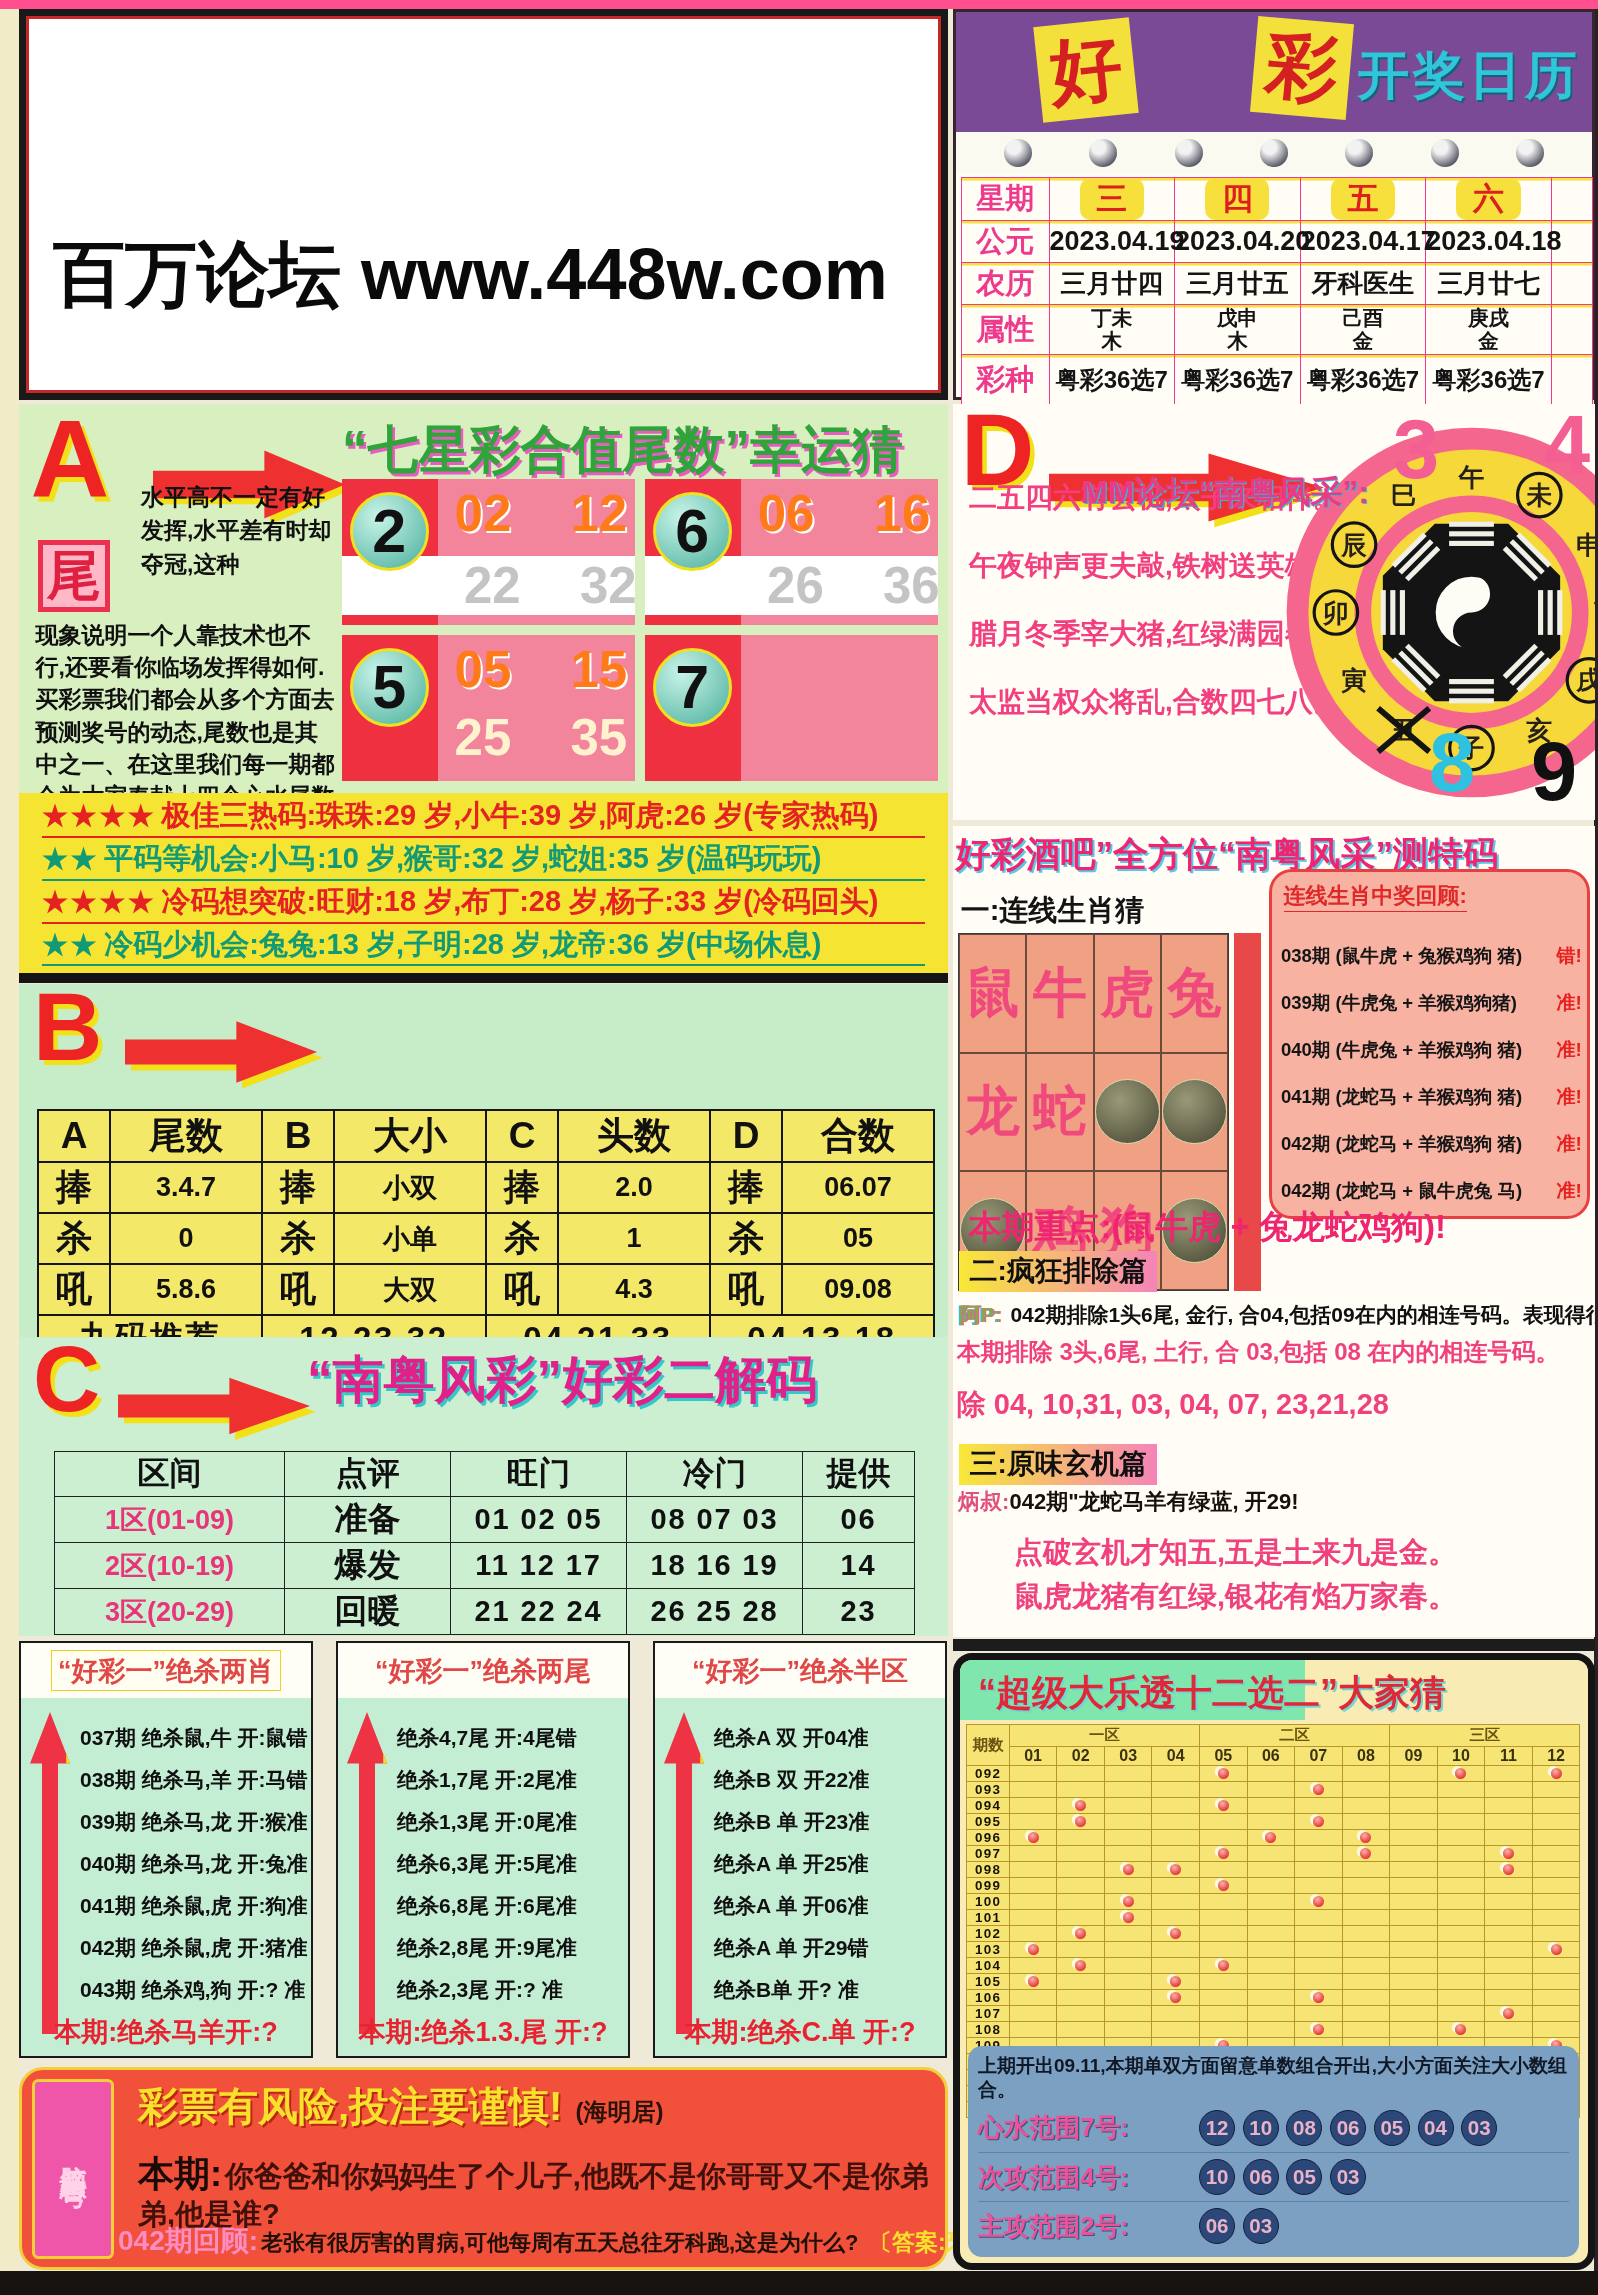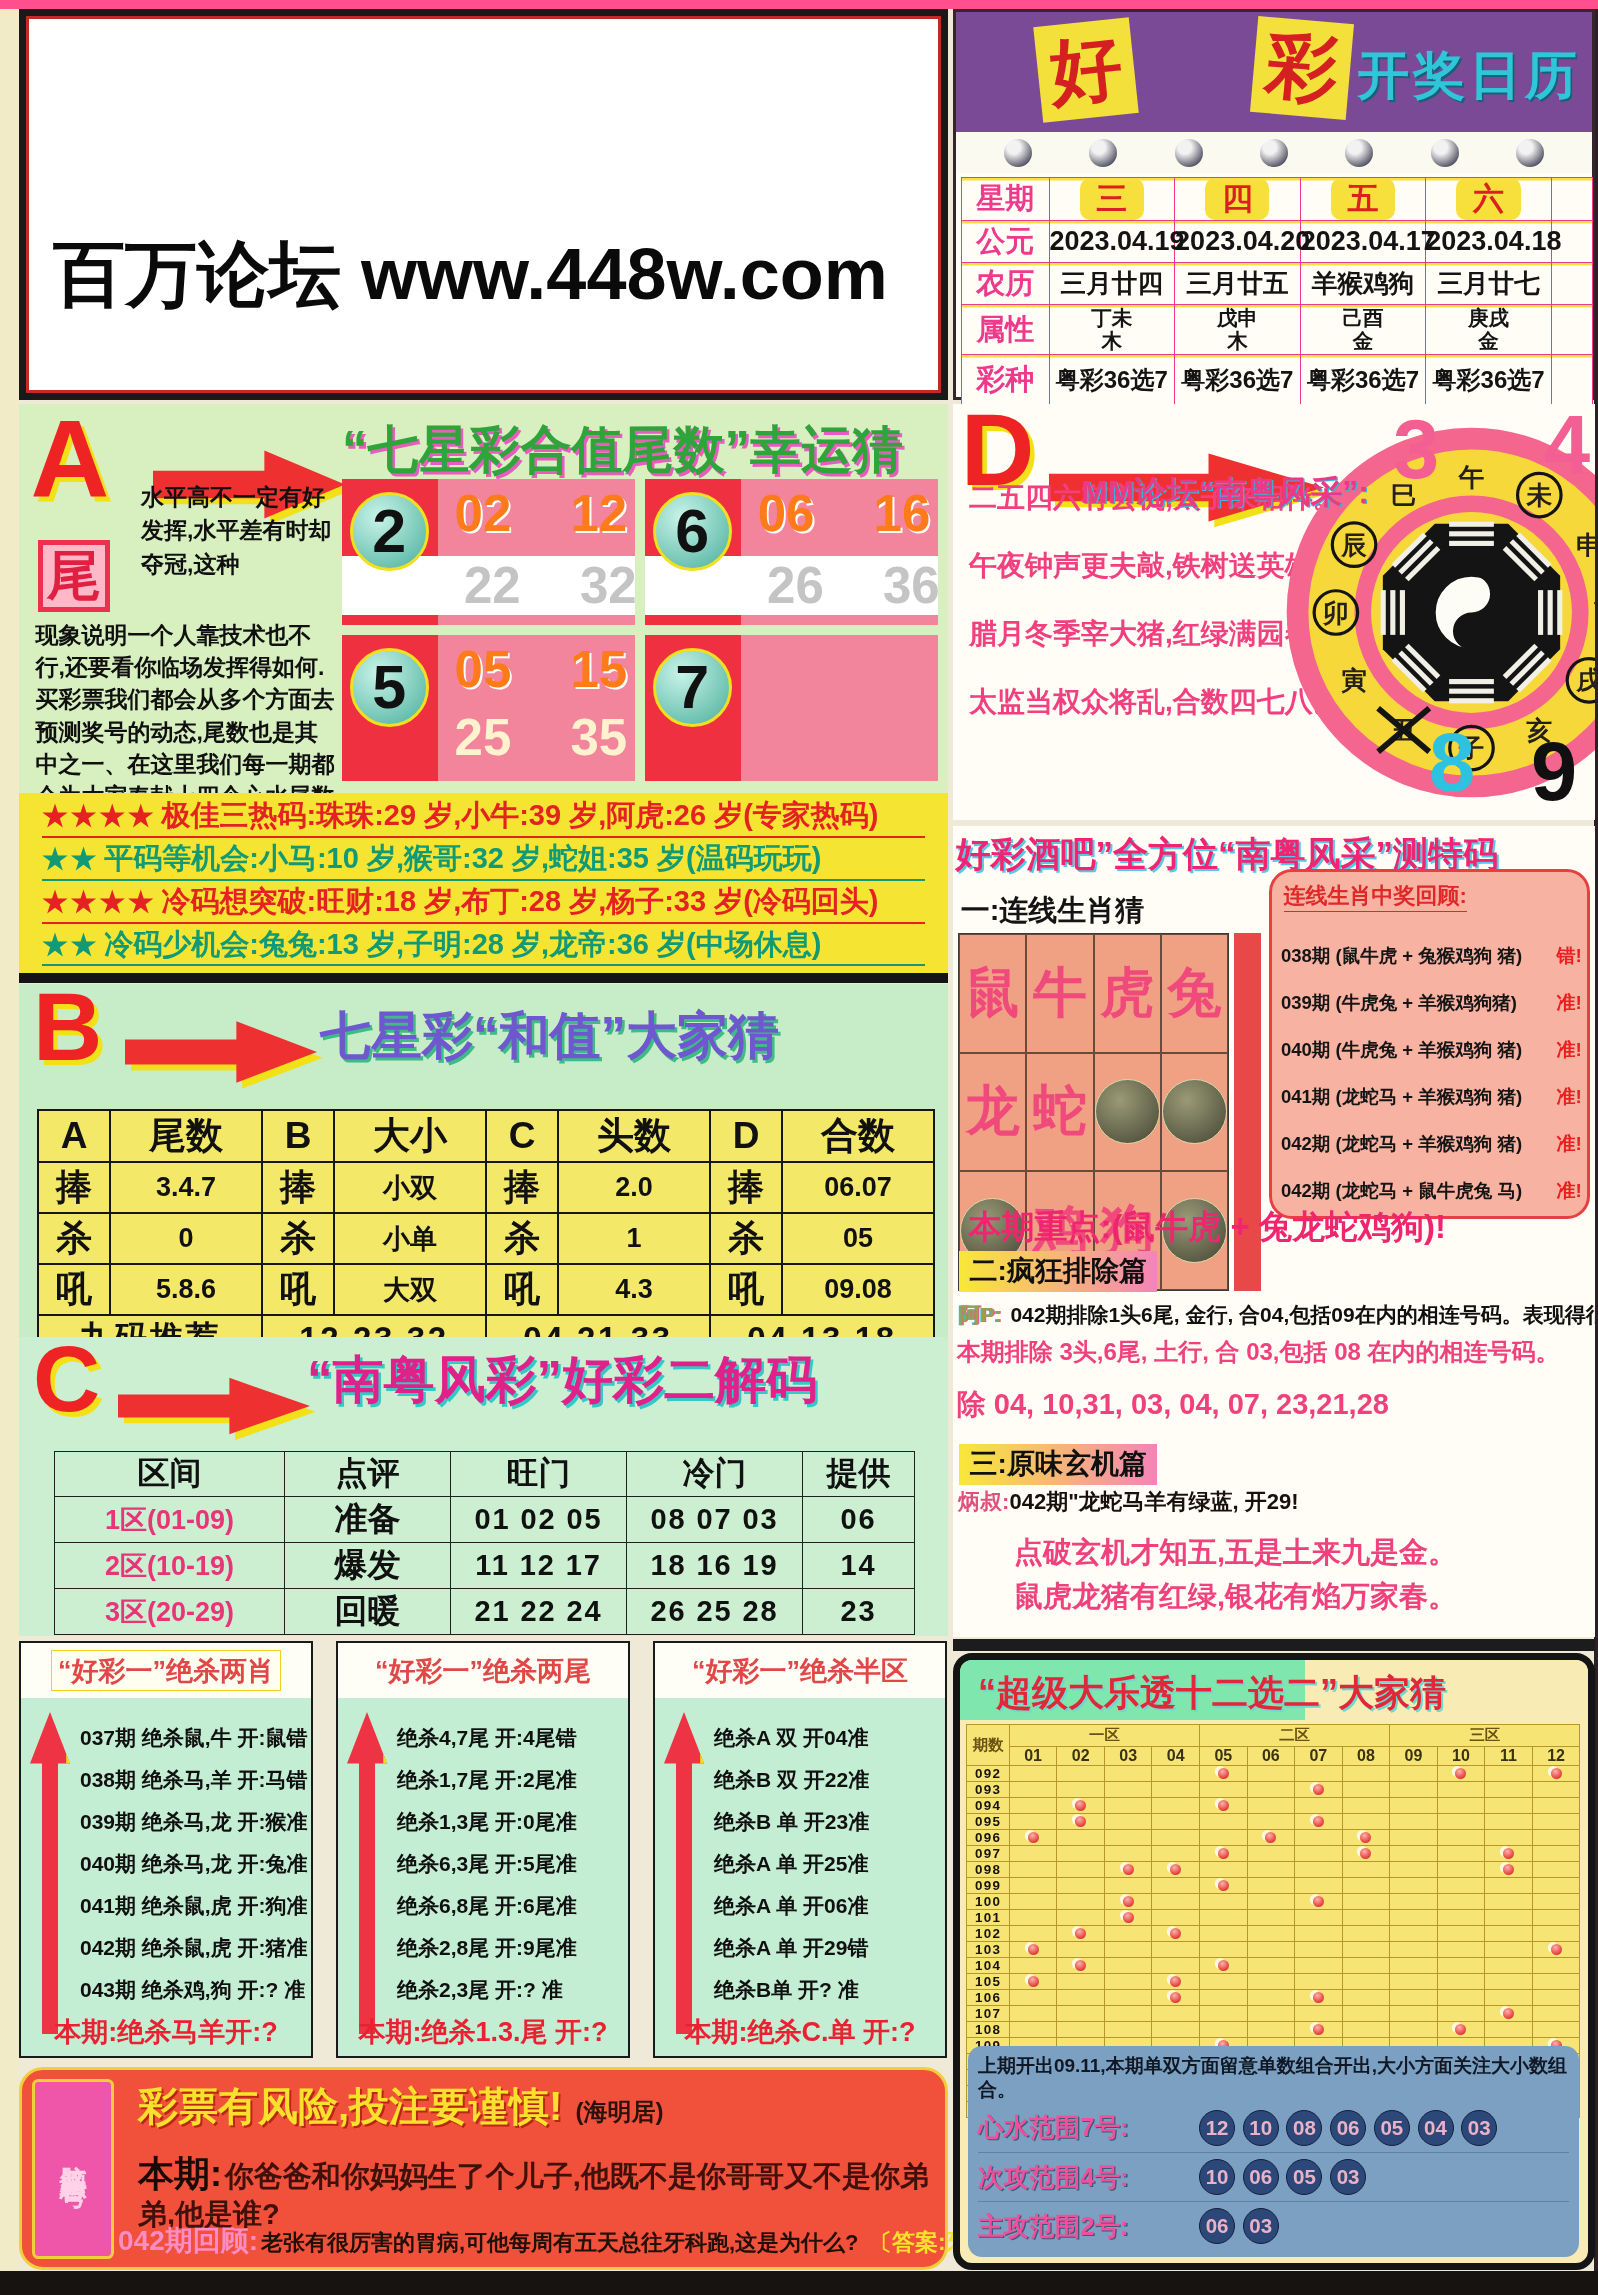--- a/index.html
+++ b/index.html
@@ -267,21 +267,21 @@
             <td data-name="calendar-cell">2023.04.19</td>
             <td data-name="calendar-cell">2023.04.20</td>
             <td data-name="calendar-cell">2023.04.17</td>
             <td data-name="calendar-cell">2023.04.18</td>
             <td data-name="calendar-empty-cell"></td>
           </tr>
           <tr class="cal-r2" data-name="calendar-row">
             <th class="cal-label" data-name="calendar-row-label">农历</th>
             <td data-name="calendar-cell">三月廿四</td>
             <td data-name="calendar-cell">三月廿五</td>
-            <td data-name="calendar-cell">羊猴鸡狗</td>
+            <td data-name="calendar-cell">牙科医生</td>
             <td data-name="calendar-cell">三月廿七</td>
             <td data-name="calendar-empty-cell"></td>
           </tr>
           <tr class="cal-r3" data-name="calendar-row">
             <th class="cal-label" data-name="calendar-row-label">属性</th>
             <td data-name="calendar-cell">
               <div data-name="calendar-cell-line">丁未</div>
               <div data-name="calendar-cell-line">木</div>
             </td>
             <td data-name="calendar-cell">
@@ -376,21 +376,20 @@
     </div>
 
   <div class="abs divider1" data-name="divider"></div>
 
   <div class="abs secB" data-name="section-b">
     <div class="abs big-letter" data-name="section-b-letter">B</div>
     <div class="arrow-wrap" data-name="section-b-arrow-icon">
         <div class="a-sh"></div>
         <div class="a-bd"></div>
       </div>
-    <div class="abs secB-title" data-name="section-b-title">七星彩“和值”大家猜</div>
     <table class="abs btable" data-name="hezhi-table">
         <tbody>
           <tr data-name="table-header-row">
             <th class="bh" data-name="column-header">A</th>
             <th class="bh" data-name="column-header">尾数</th>
             <th class="bh" data-name="column-header">B</th>
             <th class="bh" data-name="column-header">大小</th>
             <th class="bh" data-name="column-header">C</th>
             <th class="bh" data-name="column-header">头数</th>
             <th class="bh" data-name="column-header">D</th>

